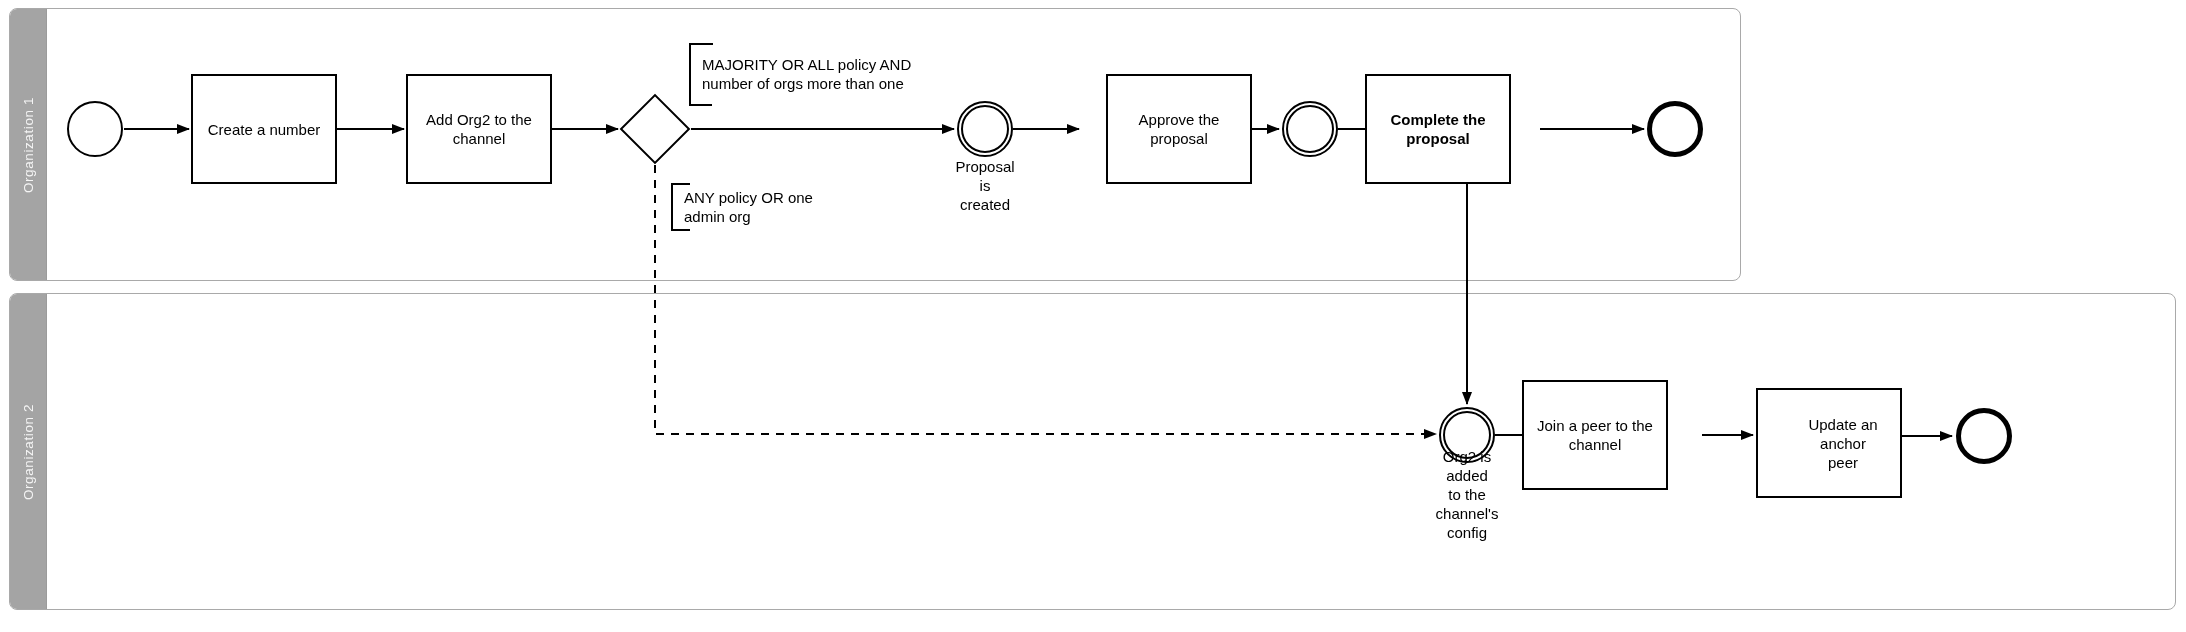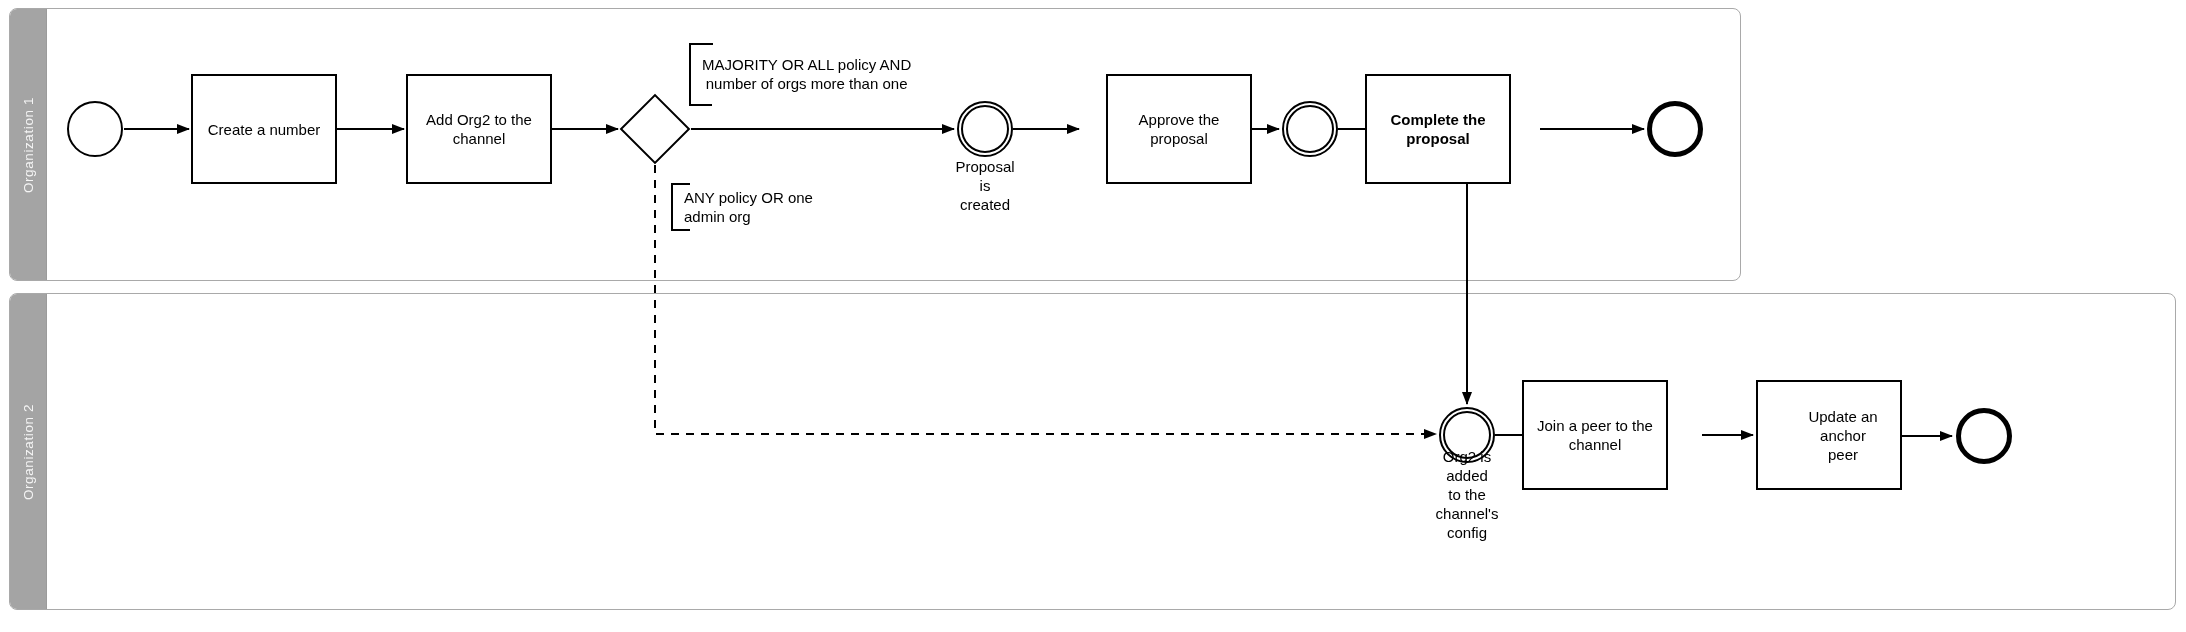--- a/index.html
+++ b/index.html
@@ -98,21 +98,21 @@
     <span>Create a number</span>
   </div>
 
   <div class="task" style="left:406px;top:74px;">
     <span>Add Org2 to the
 channel</span>
   </div>
 
   <div class="gateway" style="left:630px;top:104px;"></div>
 
-  <div class="annotation-text" style="left:702px;top:55px;text-align:center;">MAJORITY OR ALL policy AND
+  <div class="annotation-text" style="left:702px;top:55px;">MAJORITY OR ALL policy AND
 number of orgs more than one</div>
 
   <div class="annotation-text" style="left:684px;top:188px;">ANY policy OR one
 admin org</div>
 
   <div class="event event-intermediate" style="left:957px;top:101px;"></div>
   <div class="shape-label" style="left:985px;top:157px;">Proposal
 is
 created</div>
 
@@ -135,20 +135,20 @@
 added
 to the
 channel's
 config</div>
 
   <div class="task" style="left:1522px;top:380px;">
     <span>Join a peer to the
 channel</span>
   </div>
 
-  <div class="task" style="left:1756px;top:380px;padding-left:28px;">
+  <div class="task" style="left:1756px;top:388px;padding-left:28px;">
     <span>Update an anchor
 peer</span>
   </div>
 
   <div class="event event-end" style="left:1956px;top:408px;"></div>
 
 </div>
 
 </body></html>

